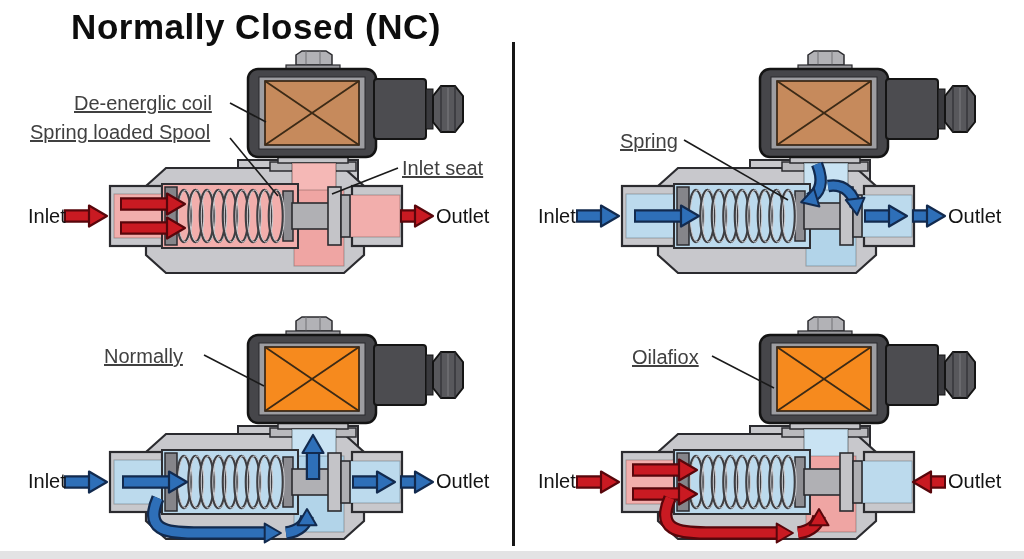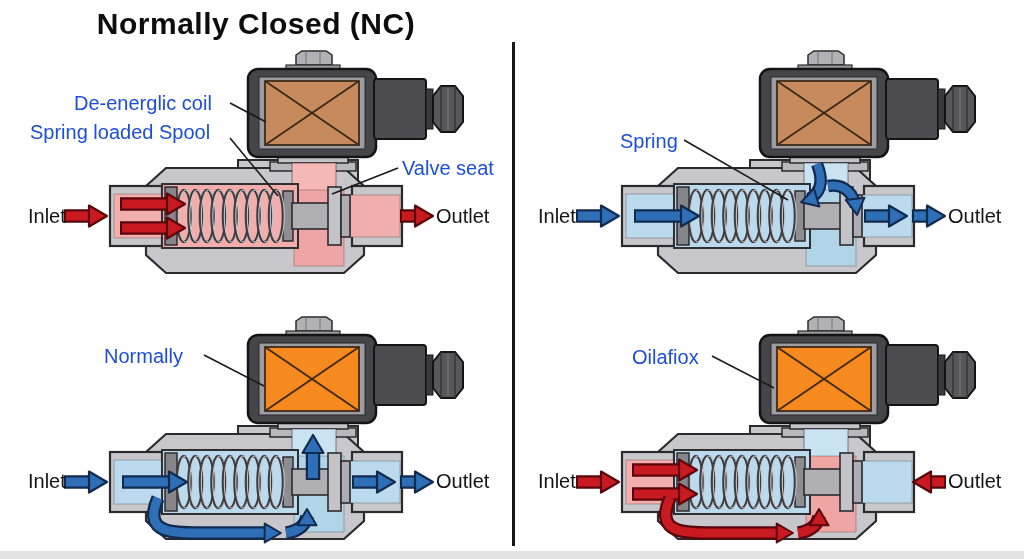--- a/index.html
+++ b/index.html
@@ -4,25 +4,25 @@
 <style>
   * { margin:0; padding:0; box-sizing:border-box; }
   html,body { background:#ffffff; }
   #stage {
     position:relative; width:1024px; height:559px;
     background:#ffffff; overflow:hidden;
     font-family:"Liberation Sans", sans-serif; color:#111;
   }
   .title {
     position:absolute; top:7px; width:512px; text-align:center;
-    font-size:30px; font-weight:700; letter-spacing:.5px; color:#0d0d0d;
+    font-size:35px; font-weight:700; letter-spacing:.5px; color:#0d0d0d;
     white-space:nowrap;
   }
   .callout {
-    position:absolute; font-size:20px; color:#1d4ed8; white-space:nowrap;
+    position:absolute; font-size:20px; color:#404040; white-space:nowrap;text-decoration:underline;
   }
   .flowlabel {
     position:absolute; font-size:20px; color:#141414; white-space:nowrap;text-align:center;
   }
   .valve-svg { position:absolute; width:512px; height:250px; }
   #divider {
     position:absolute; left:512px; top:42px; width:3px; height:504px;
     background:#161616;
   }
   #bottom-strip {
@@ -102,21 +102,21 @@
         <line x1="400" y1="166" x2="419" y2="166" stroke="#58060b" stroke-width="13.5"></line>
         <line x1="402" y1="166" x2="419" y2="166" stroke="#c91a22" stroke-width="9"></line>
         <polygon points="1,0 -17,10.5 -17,-10.5" transform="translate(432,166) rotate(0) scale(1)" fill="#c91a22" stroke="#58060b" stroke-width="2.2" stroke-linejoin="round"></polygon>
         <line x1="230" y1="53" x2="266" y2="72" stroke="#1a1a1a" stroke-width="1.6"></line>
         <line x1="230" y1="88" x2="278" y2="146" stroke="#1a1a1a" stroke-width="1.6"></line>
         <line x1="398" y1="118" x2="332" y2="144" stroke="#1a1a1a" stroke-width="1.6"></line>
       </g>
     </svg>
   <div class="callout" style="left:74px;  top:92px;">De-energlic coil</div>
   <div class="callout" style="left:30px;  top:121px;">Spring loaded Spool</div>
-  <div class="callout" style="left:402px; top:157px;">Valve seat</div>
+  <div class="callout" style="left:402px; top:157px;">Inlet seat</div>
   <div class="flowlabel" style="left:28px;  top:205px;">Inlet</div>
   <div class="flowlabel" style="left:436px; top:205px;">Outlet</div>
 
   <svg id="valve1" class="valve-svg" style="left:0; top:316px;" viewBox="0 0 512 250">
       <g>
         <rect x="238" y="110" width="120" height="30" fill="#c8c8cc" stroke="#2b2b2f" stroke-width="2"></rect>
         <polygon points="146,136 166,118 344,118 364,136 364,205 344,223 166,223 146,205" fill="#c8c8cc" stroke="#2b2b2f" stroke-width="2.2"></polygon>
         <rect x="110" y="136" width="52" height="60" fill="#c8c8cc" stroke="#2b2b2f" stroke-width="2.2"></rect>
         <rect x="352" y="136" width="50" height="60" fill="#c8c8cc" stroke="#2b2b2f" stroke-width="2.2"></rect>
         <rect x="270" y="112" width="86" height="9" fill="#b9b9bd" stroke="#2b2b2f" stroke-width="1.5"></rect>

